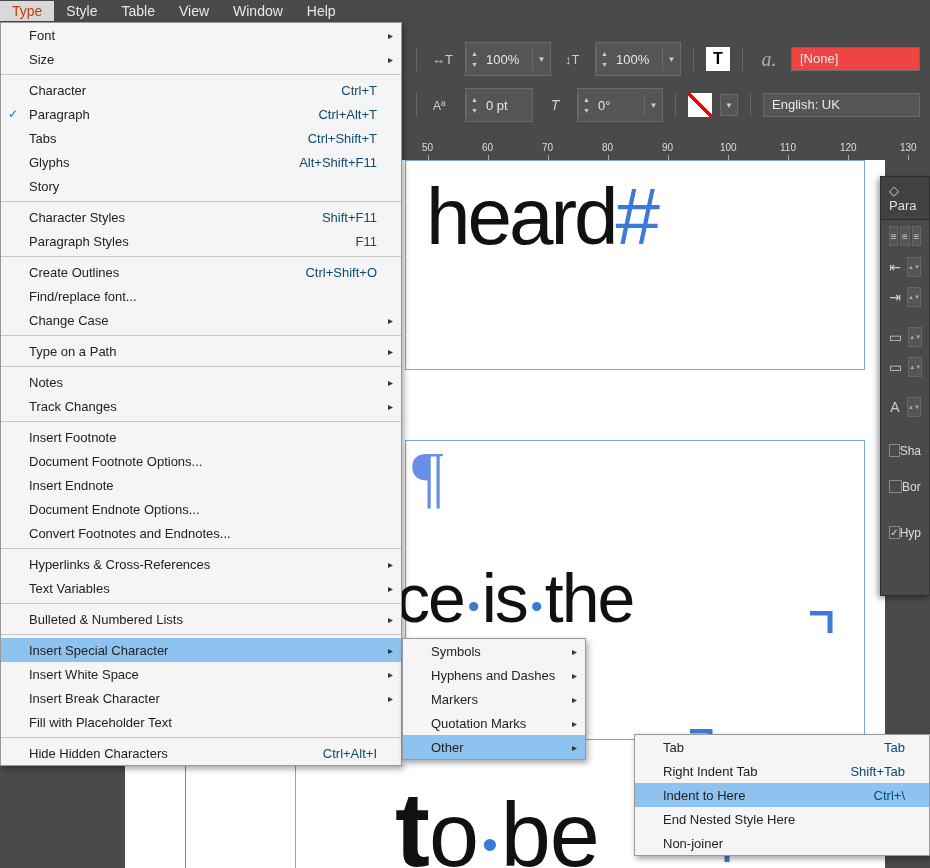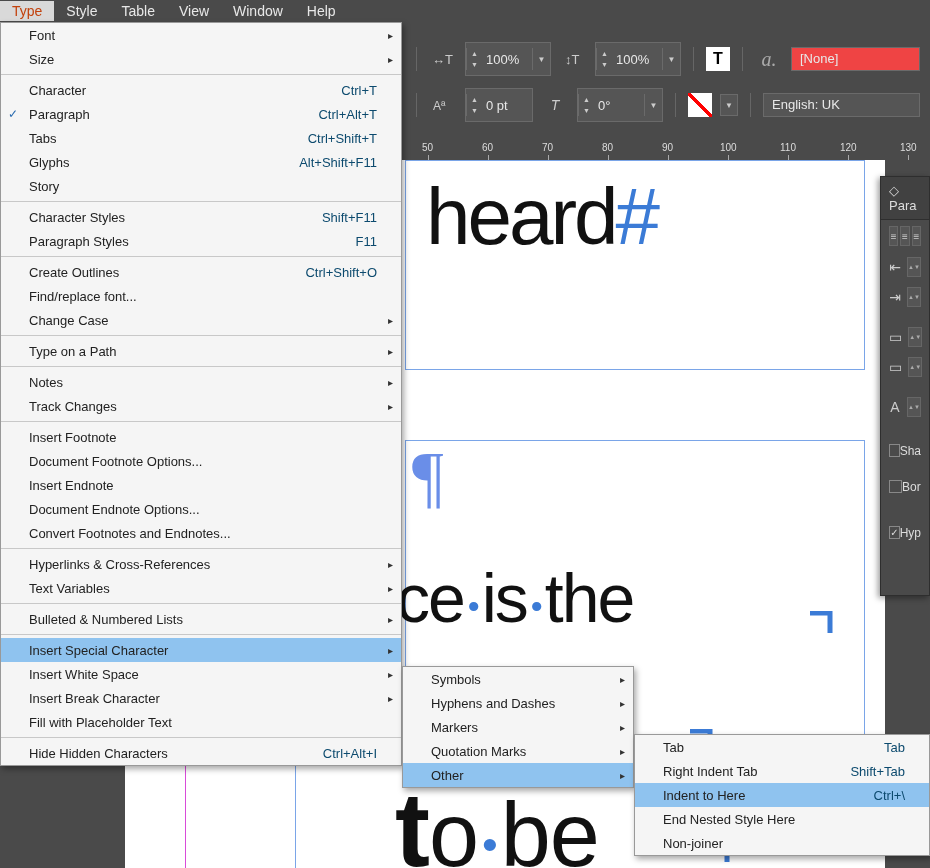--- a/index.html
+++ b/index.html
@@ -355,21 +355,21 @@
     <div class="row">
       <span>Fill with Placeholder Text</span>
     </div>
     <hr>
     <div class="row">
       <span>Hide Hidden Characters</span>
       <span class="shortcut">Ctrl+Alt+I</span>
     </div>
   </div>
 
-<div class="dropdown" id="submenu1" style="left:402px; top:638px; width:232px;margin-top:28px;">
+<div class="dropdown" id="submenu1" style="left:402px; top:638px; width:184px;">
     <div class="row hassub">
       <span>Symbols</span>
     </div>
     <div class="row hassub">
       <span>Hyphens and Dashes</span>
     </div>
     <div class="row hassub">
       <span>Markers</span>
     </div>
     <div class="row hassub">

